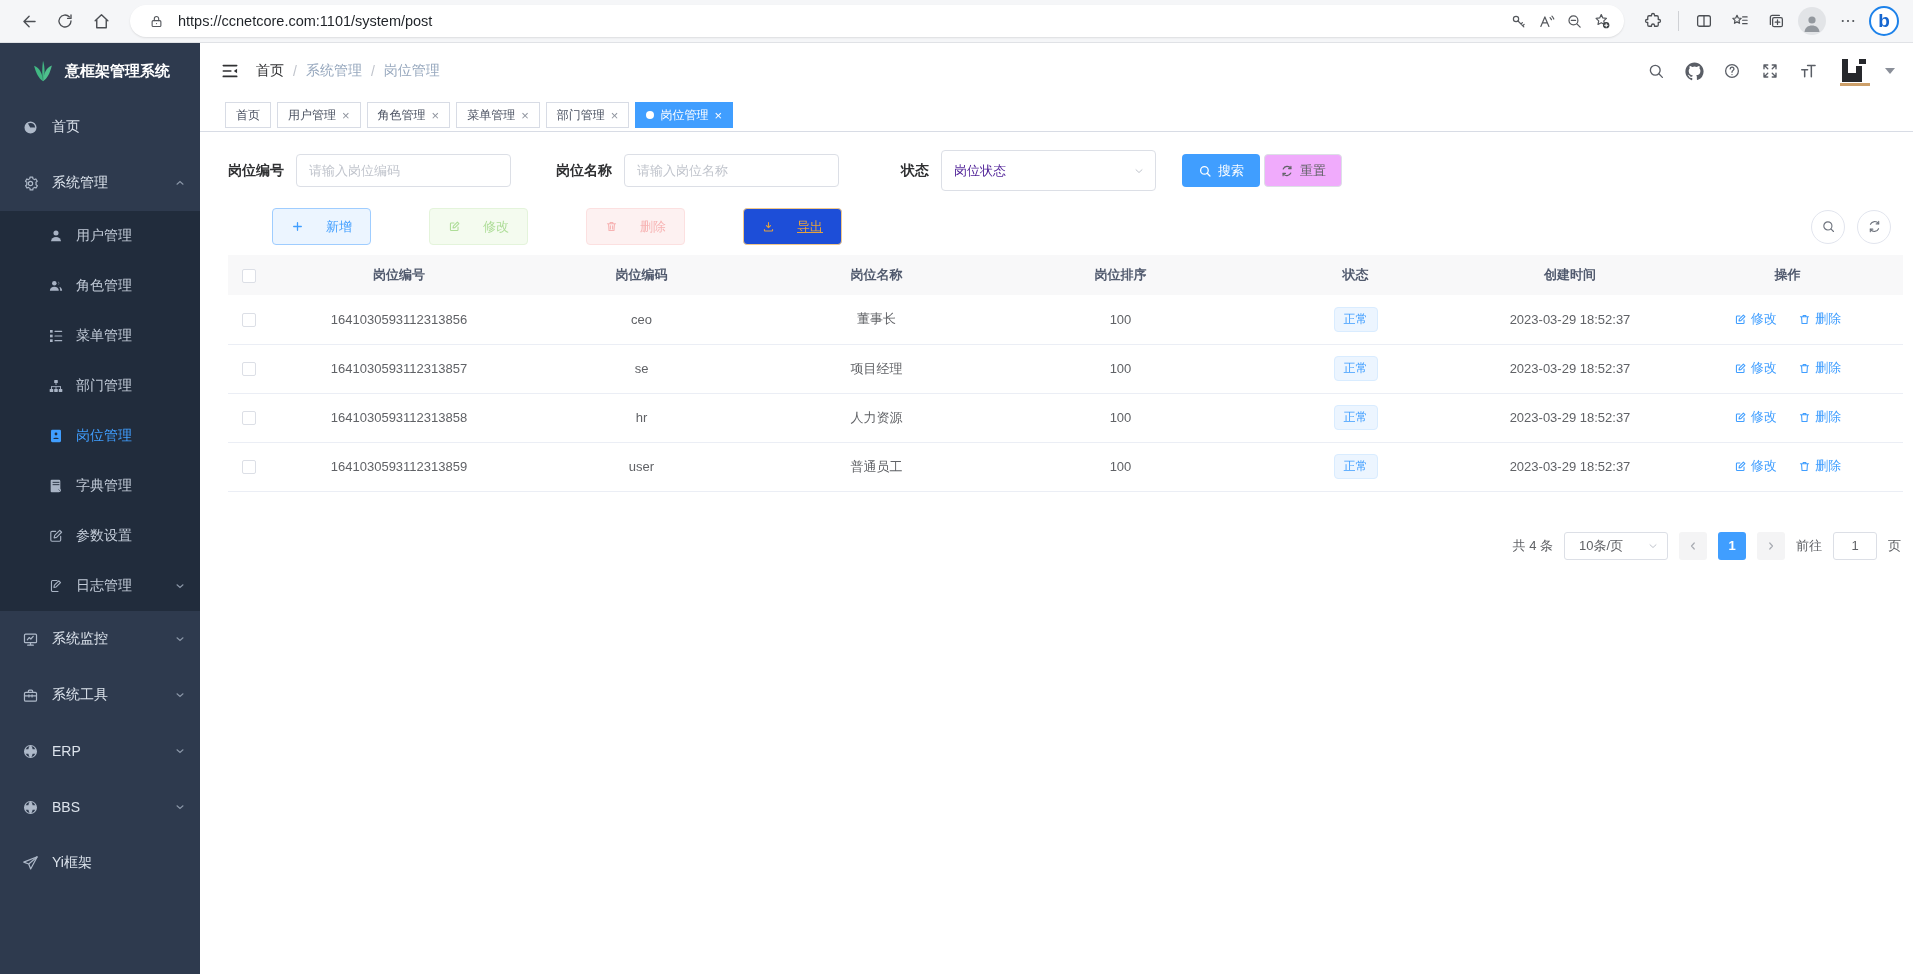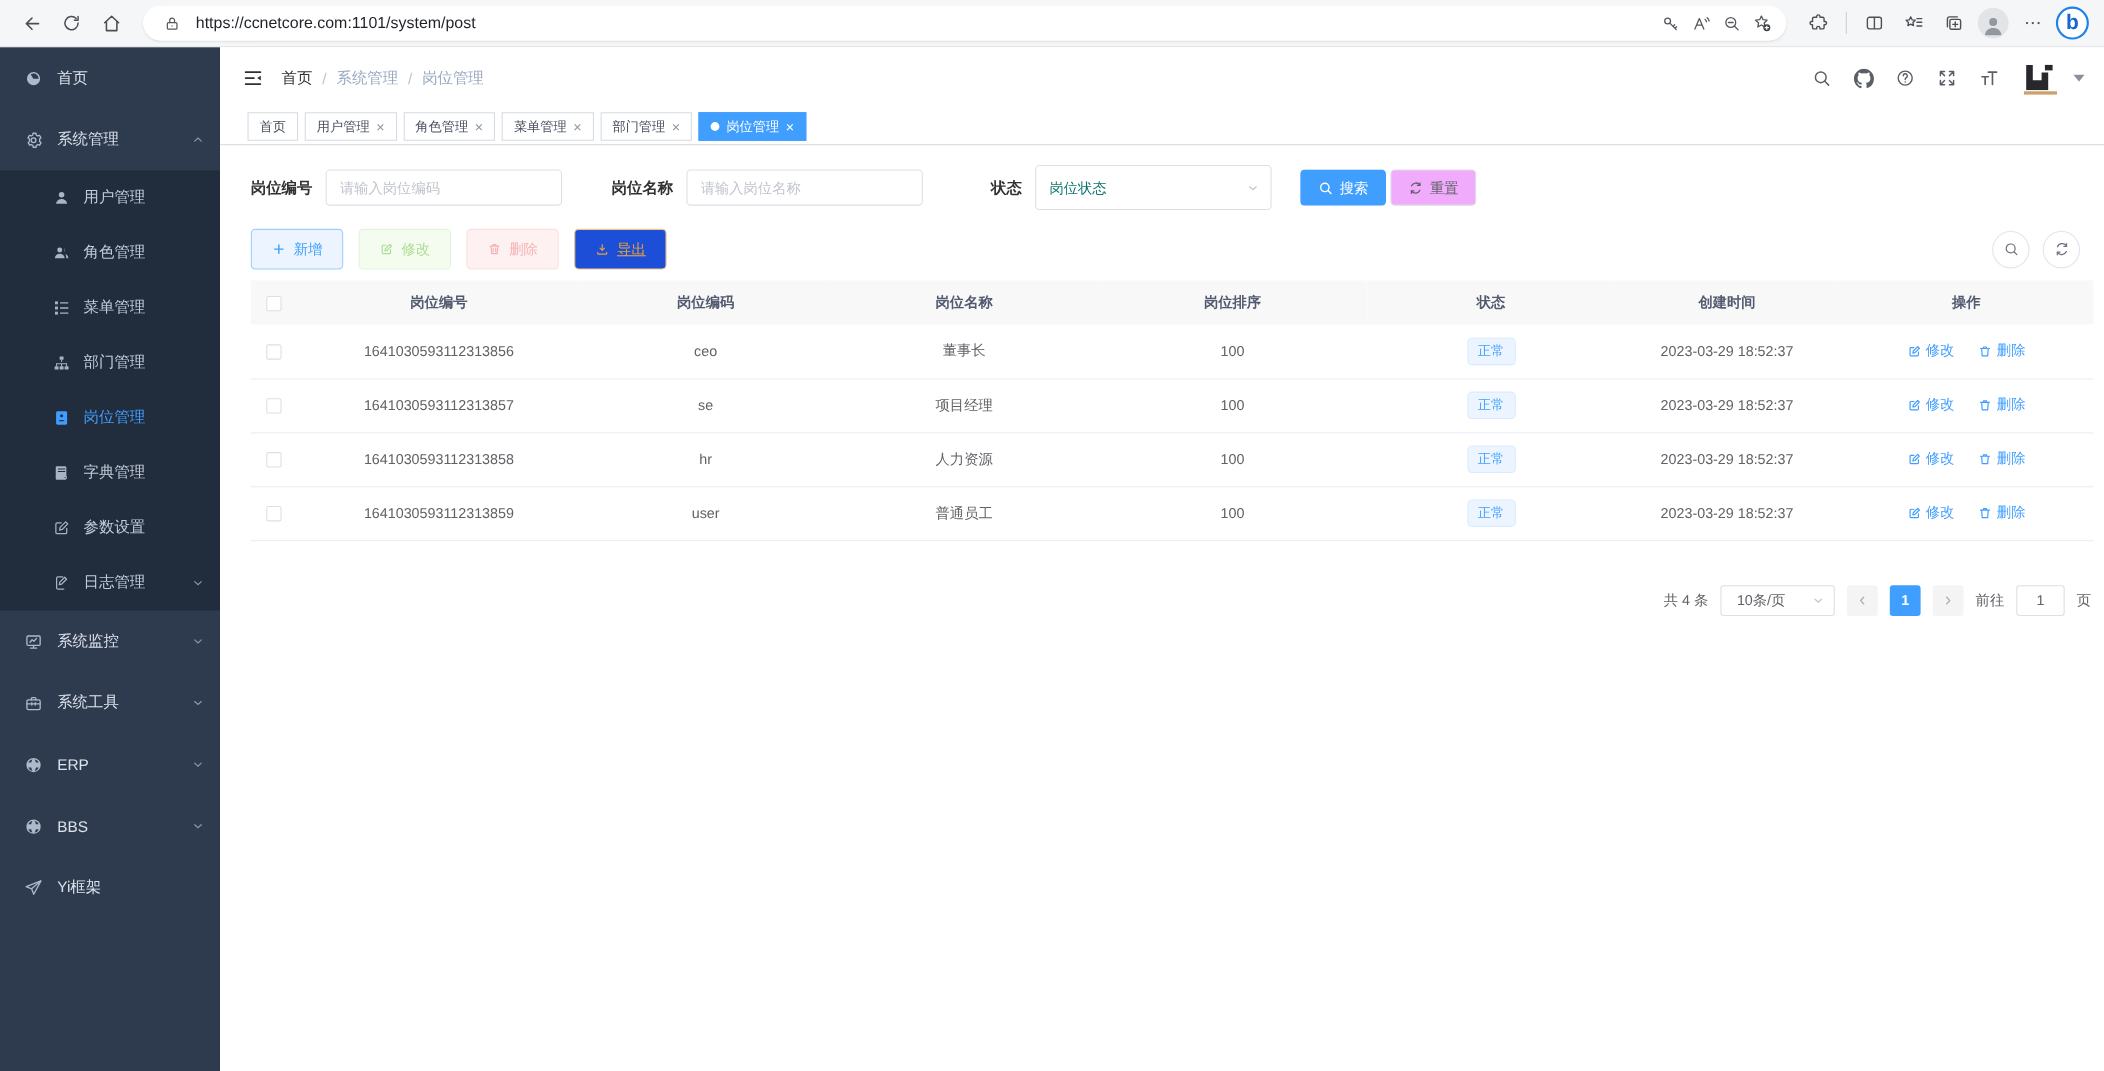--- a/index.html
+++ b/index.html
@@ -68,30 +68,30 @@
   
   .content { flex:1; padding:18px 10px 11px 28px; }
   .filters { display:flex; align-items:center; margin-bottom:17px; }
   .flabel { font-size:14px; font-weight:bold; color:#303133; margin-right:12px; white-space:nowrap; }
   .finput { width:215px; height:33px; border:1px solid #dcdfe6; border-radius:4px;
     padding:0 12px; font-size:13px; color:#606266; outline:none; font-family:inherit; }
   .finput::placeholder { color:#c0c4cc; }
   .gap1 { width:45px; } .gap2 { width:62px; }
   .fselect { width:215px; height:41px; border:1px solid #dcdfe6; border-radius:4px;
     display:flex; align-items:center; justify-content:space-between; padding:0 10px 0 12px;
-    color:#0f766e; font-size:13px; cursor:pointer; }
+    color:#4c1d95; font-size:13px; cursor:pointer; }
   .fselect .chev2 { color:#c0c4cc; display:flex; }
   .btn { height:33px; border-radius:4px; padding:0 15px; font-size:13px; display:inline-flex;
     align-items:center; gap:6px; cursor:pointer; border:1px solid transparent; white-space:nowrap; }
   .btn-search { background:#409eff; color:#fff; margin-left:26px;align-items:center; }
   .btn-reset { background:#f0abfc; border-color:#dcdfe6; color:#606266; margin-left:4px; }
 
   .toolbar { display:flex; align-items:center; gap:14px; margin-bottom:10px; }
   .tbtn { height:37px; padding:0 18px; border-radius:4px; font-size:13px; display:inline-flex;
-    align-items:center; gap:7px; cursor:pointer; }
+    align-items:center; gap:22px; cursor:pointer;margin-left:44px; }
   .tbtn.add  { color:#409eff; background:#ecf5ff; border:1px solid #9fcdff; }
   .tbtn.edit { color:#aedd98; background:#f4fbef; border:1px solid #e4f4db; cursor:not-allowed; }
   .tbtn.del  { color:#f7b3b3; background:#fdf1f1; border:1px solid #fce0e0; cursor:not-allowed; }
   .tbtn.exp  { color:#e6a23c; background:#1d4ed8; border:1px solid #f0c78a;text-decoration:underline; }
   .tool-circles { margin-left:auto; display:flex; gap:12px; padding-right:12px; }
   .circle { width:34px; height:34px; border-radius:50%; border:1px solid #e2e5ee; background:#fff;
     display:flex; align-items:center; justify-content:center; color:#6e737d; cursor:pointer; }
 
   table { width:100%; border-collapse:collapse; table-layout:fixed; }
   thead th { background:#f8f8f9; height:40px; font-size:13px; color:#515a6e; font-weight:bold;
@@ -211,20 +211,30 @@
       </svg>
   </div>
   <div class="bicon">
     <span class="bing">b</span>
   </div>
 </div>
 
 <div class="app">
 
   <aside class="sidebar">
+    <div class="logo">
+      <span>
+        <svg width="26" height="26" viewBox="0 0 24 24" fill="#41b883">
+            <path d="M12 21.5C11.5 14 9 9.5 3.8 7.2c1.8 7 4.2 11.6 8.2 14.3z"></path>
+            <path d="M12 21.5c.5-7.8 3-12.3 8.2-14.6-1.8 7.2-4.2 11.9-8.2 14.6z" fill="#4fc08d"></path>
+            <path d="M12 21.5c-1.2-8.5-.6-14 0-19 1.8 5.3 2 13.2 0 19z" fill="#41b883"></path>
+          </svg>
+      </span>
+      <span>意框架管理系统</span>
+    </div>
     <nav>
       <div class="mitem">
         <span class="micon">
           <svg width="17" height="17" viewBox="0 0 24 24" fill="currentColor">
               <path d="M12 3.5A8.5 8.5 0 1 0 20.5 12 8.5 8.5 0 0 0 12 3.5zm0 2a6.5 6.5 0 0 1 6.5 6.5h-6.9l-3.2-5.6A6.4 6.4 0 0 1 12 5.5z"></path>
             </svg>
         </span>
         <span>首页</span>
       </div>
 

